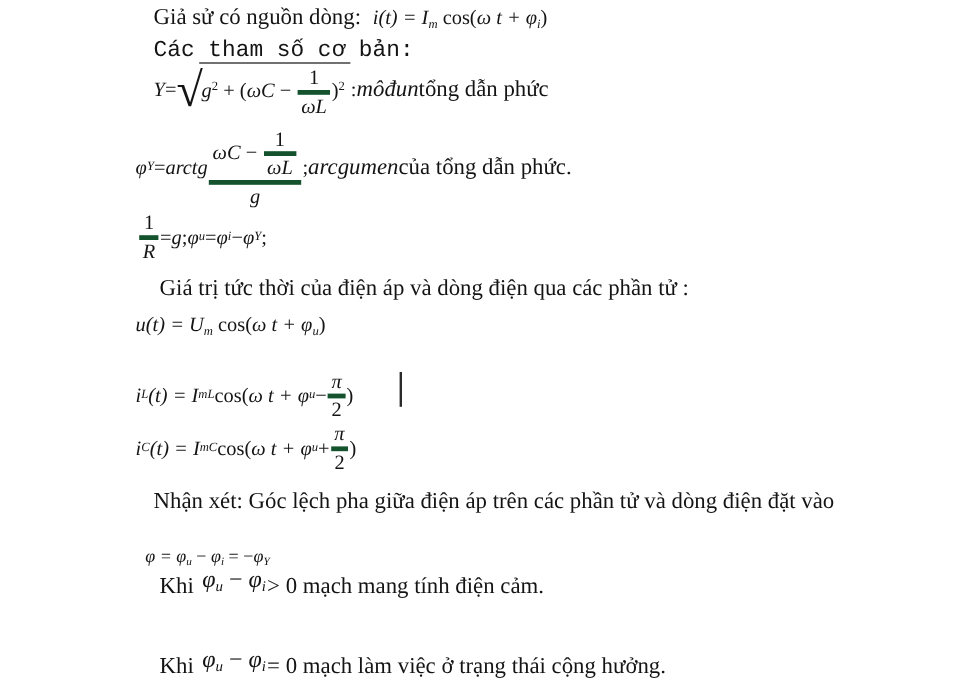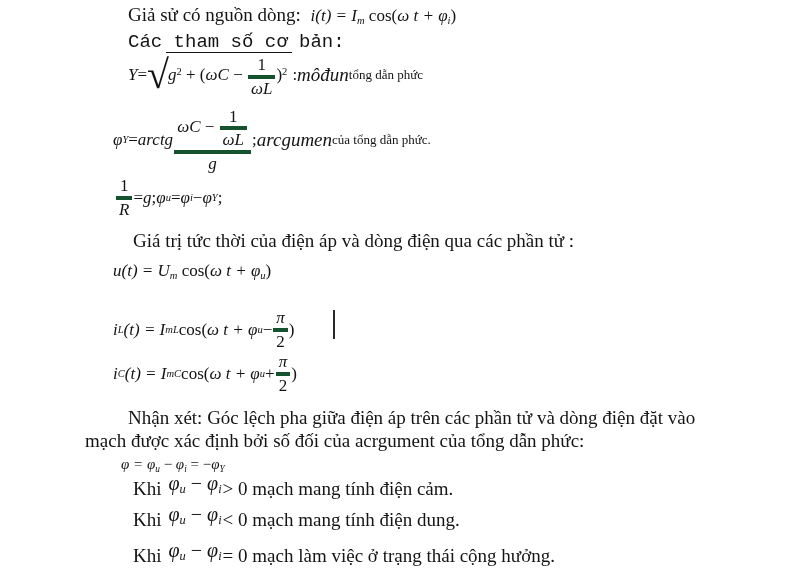--- a/index.html
+++ b/index.html
@@ -14,21 +14,21 @@
   .abs { position:absolute; white-space:nowrap; }
   .text { font-size:19px; line-height:23px; }
   .eq { font-size:17px; line-height:22px; }
   .eq-small { font-size:15px; }
   
   .tk-v  { font-style:italic; }
   .tk-r  { font-style:normal; }
   .tk-b  { font-style:italic; font-size:0.62em; vertical-align:-0.28em; }
   .tk-p  { font-style:normal; font-size:0.62em; vertical-align:0.5em; }
   .tk-vt { font-style:italic; font-size:19px; }
-  .tk-rt { font-style:normal; font-size:13px;font-family:Liberation Serif, serif; }
+  .tk-rt { font-style:normal; font-size:19px;font-family:Liberation Serif, serif; }
   
   .frac { display:inline-block; vertical-align:middle; text-align:center; margin:0 1px; }
   .frac .num, .frac .den { display:block; white-space:nowrap; line-height:1.15; padding:0 3px; }
   .frac .den { border-top:4px solid #14532d; }
   
   .sqrt { display:inline-flex; align-items:center; }
   .rad-sign { font-style:normal; font-size:40px; line-height:36px; margin-right:-3px; font-weight:400; }
   .rad-body { border-top:1.5px solid #141414; padding:2px 5px 0 2px; white-space:nowrap; }
   
   .raised { position:relative; top:-5px; font-size:20px; margin-left:7px; }
@@ -130,31 +130,27 @@
       <span class="tk-b">u</span>
       <span class="tk-r"> + </span>
       <span class="frac">
         <span class="num"><span class="tk-v">π</span></span>
         <span class="den"><span class="tk-r">2</span></span>
       </span>
       <span class="tk-r">)</span>
     </div>
 
   <div class="abs text" style="left:128px; top:406px;">Nhận xét: Góc lệch pha giữa điện áp trên các phần tử và dòng điện đặt vào</div>
-  <div class="abs text" style="left:85px; top:429px;">mạch được xác định bởi số đối của acrgument của tổng dẫn phức:</div>
 
   <div class="abs eq eq-small" style="left:121px; top:453px;text-align:center;"><span class="tk-v">φ = φ</span><span class="tk-b">u</span><span class="tk-r"> − </span><span class="tk-v">φ</span><span class="tk-b">i</span><span class="tk-r"> = −</span><span class="tk-v">φ</span><span class="tk-b">Y</span></div>
 
   <div class="abs text" style="left:133px; top:477px;">
     <span>Khi</span><span class="raised"><span class="tk-v">φ</span><span class="tk-b">u</span><span class="tk-r"> − </span><span class="tk-v">φ</span><span class="tk-b">i</span></span><span class="case-rest">&gt; 0 mạch mang tính điện cảm.</span>
   </div>
 
-  <div class="abs text" style="left:133px; top:508px;">
-    <span>Khi</span><span class="raised"><span class="tk-v">φ</span><span class="tk-b">u</span><span class="tk-r"> − </span><span class="tk-v">φ</span><span class="tk-b">i</span></span><span class="case-rest">&lt; 0 mạch mang tính điện dung.</span>
-  </div>
 
   <div class="abs text" style="left:133px; top:544px;">
     <span>Khi</span><span class="raised"><span class="tk-v">φ</span><span class="tk-b">u</span><span class="tk-r"> − </span><span class="tk-v">φ</span><span class="tk-b">i</span></span><span class="case-rest">= 0 mạch làm việc ở trạng thái cộng hưởng.</span>
   </div>
 
   <div class="wm wm-a" style="left: 768px; top: 538px; color: rgb(180, 183, 186);">A</div>
   <div class="wm wm-g" style="left: 767px; top: 564px; color: rgb(180, 183, 186);">G</div>
 
 </div>
 

